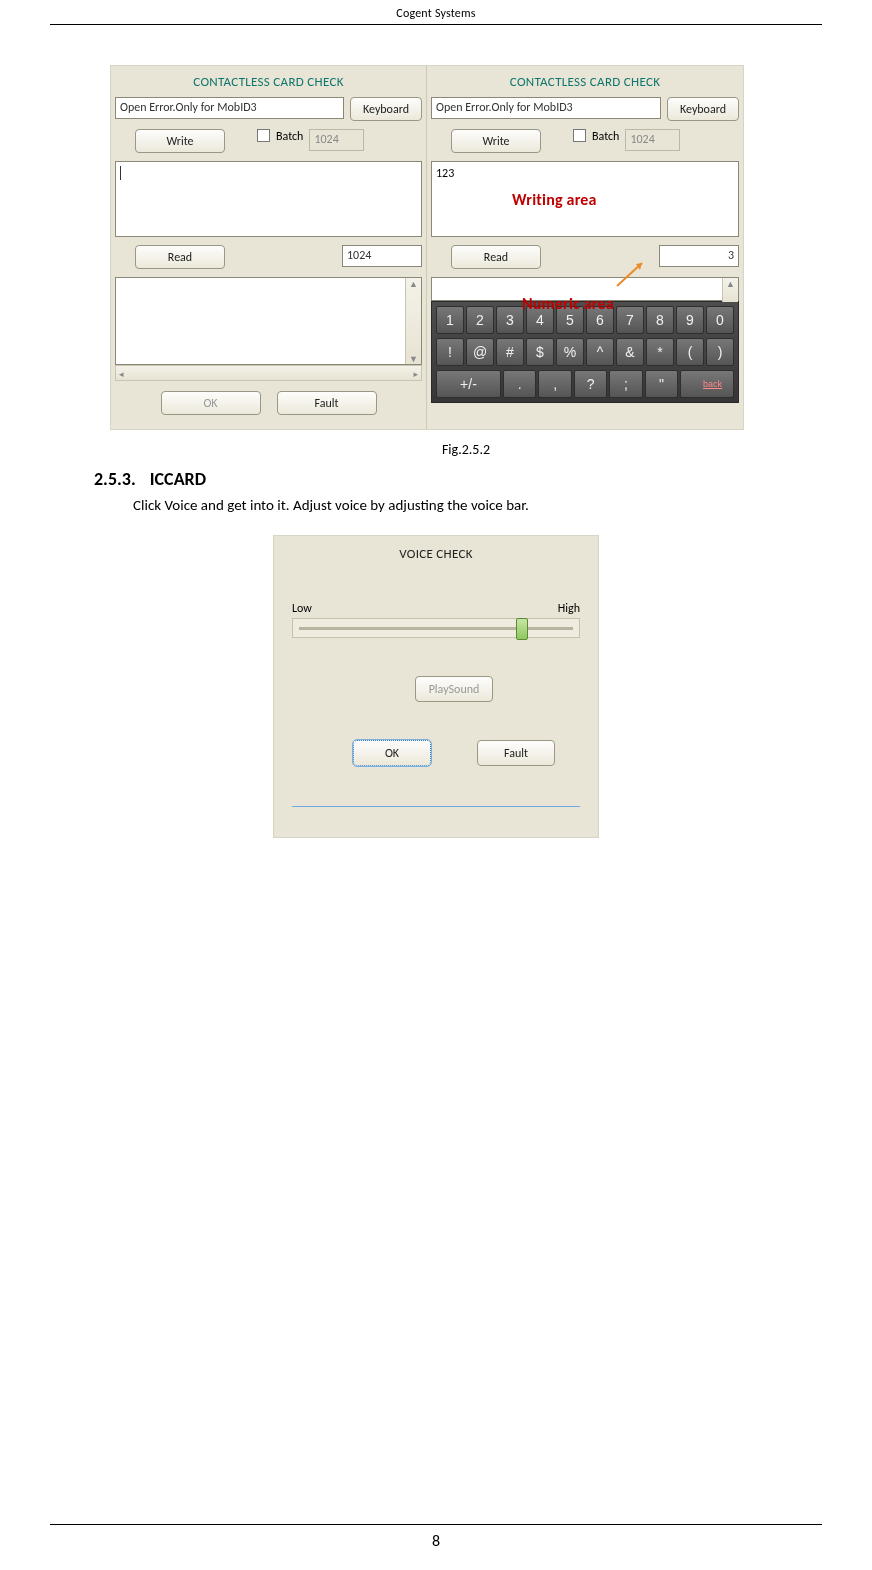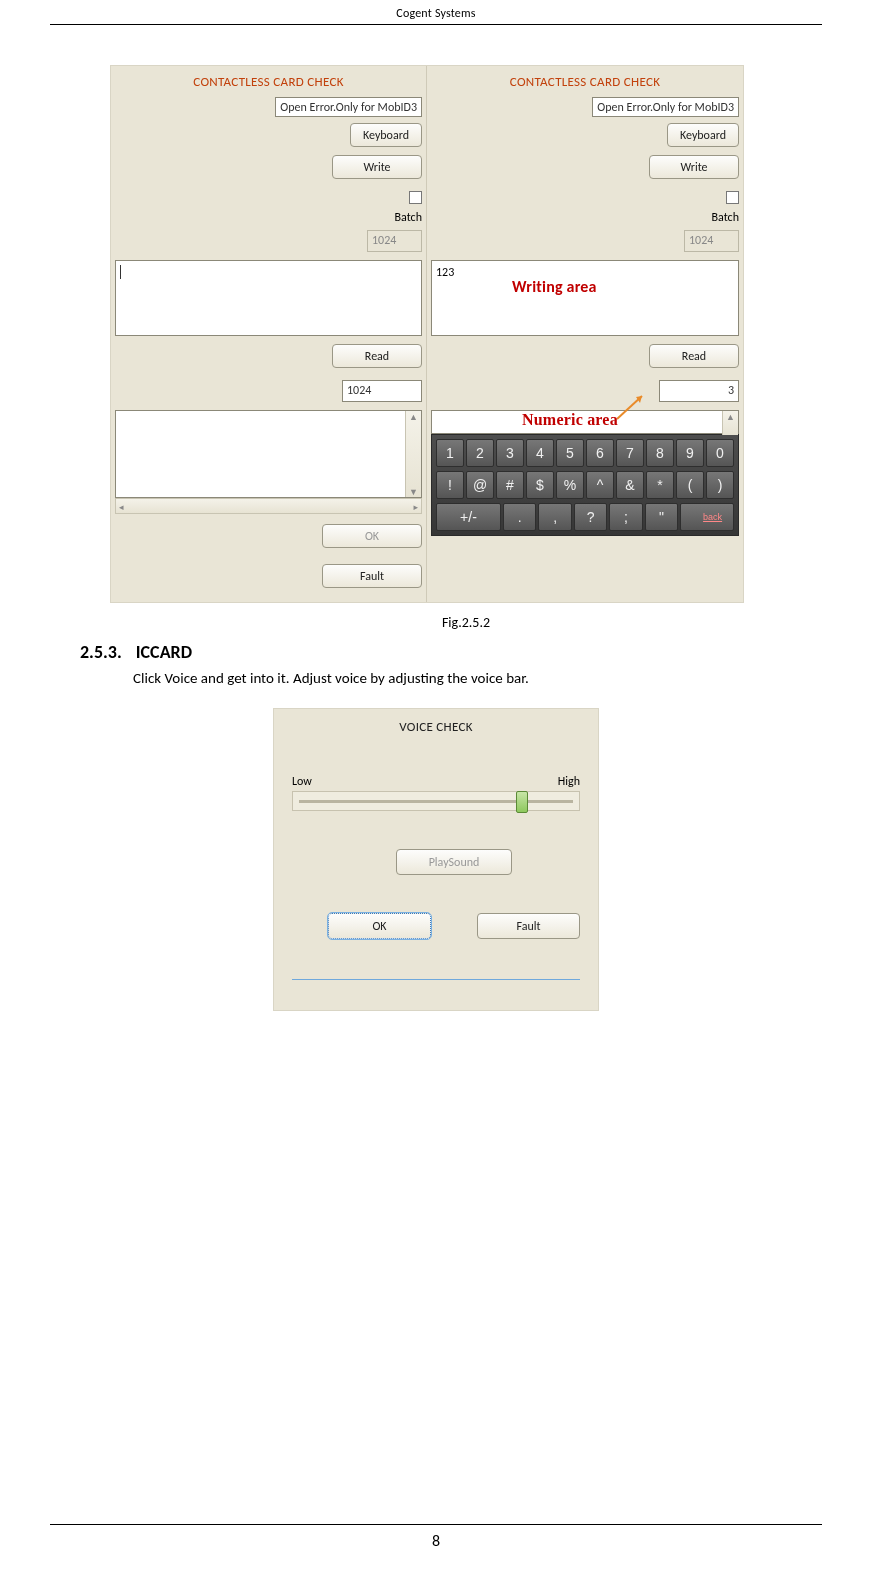--- a/index.html
+++ b/index.html
@@ -35,23 +35,23 @@
   .panel {
     width: 50%;
     padding: 4px 4px 6px 4px;
   }
   .panel-left { border-right: 1px solid #cfcab8; }
   .panel-title {
     text-align: center;
     font-size: 13px;
     letter-spacing: 0.3px;
     margin: 4px 0 8px 0;
-    color: #c2410c;
-  }
-  .row { display: flex; align-items: flex-end; gap: 6px; margin-bottom: 8px; flex-direction: column; }
+    color: #0f766e;
+  }
+  .row { display: flex; align-items: flex-start; gap: 6px; margin-bottom: 8px; }
   .input-box {
     background: #fff;
     border: 1px solid #8b8878;
     height: 22px;
     font-size: 12px;
     padding: 2px 4px;
     color: #333;
     overflow: hidden;
     white-space: nowrap;
   }
@@ -106,22 +106,22 @@
     border:1px solid #c8c4b2;
     display:flex; justify-content:space-between; align-items:center;
     font-size:9px; color:#888; padding:0 3px;
   }
   .red-label {
     color: #c00000;
     font-weight: bold;
     font-size: 16px;
     letter-spacing: 0.2px;
   }
-  .writing-label { position:absolute; top:16px; left:80px; }
-  .numeric-label { position:absolute; top:0; left:90px;font-family:Liberation Serif, serif; }
+  .writing-label { position:absolute; top:28px; left:80px; }
+  .numeric-label { position:absolute; top:16px; left:90px; }
   .arrow {
     position:absolute; width:40px; height:30px; left:180px; top:-20px;
   }
   .osk {
     width: 100%;
     background: linear-gradient(#4e4e4e,#363636);
     padding: 4px;
     display:flex; flex-direction:column; gap:4px;
     border:1px solid #2a2a2a;
   }
@@ -143,21 +143,21 @@
   .key-x { color:#e33; font-weight:bold; }
   .fig-caption {
     text-align:center;
     font-size:14px;
     margin-top:11px;
   }
   .section-num {
     font-weight:bold;
     font-size:18px;
     margin-top:10px;
-    margin-left:30px;
+    margin-left:44px;
   }
   .section-num .label { margin-left:14px; }
   .body-text {
     font-size:19px;
     margin-left:104px;
     margin-right:0;
     line-height:1.5;
     text-align:justify;
     margin-top:2px;
   }
@@ -200,21 +200,21 @@
   }
   .slider-thumb {
     position:absolute; top:-1px; width:12px; height:22px;
     background:linear-gradient(#c7e5a7,#8ec85d);
     border:1px solid #5a8a36;
     border-radius:2px;
     left:78%;
   }
   .voice-btn-row { display:flex; justify-content:center; gap:10px; margin-top:38px; }
   .voice-btn {
-    width:116px; height:26px;
+    width:78px; height:26px;
     display:flex; align-items:center; justify-content:center;
     font-size:12px;
     margin-left:36px;
   }
   .voice-bottom-line { border-top:1px solid #6fa8dc; margin-top:40px; }
   .page-number {
     position:absolute; bottom:20px; left:0; right:0;
     text-align:center; font-size:16px;
     border-top:1.5px solid #000;
     padding-top:6px;

